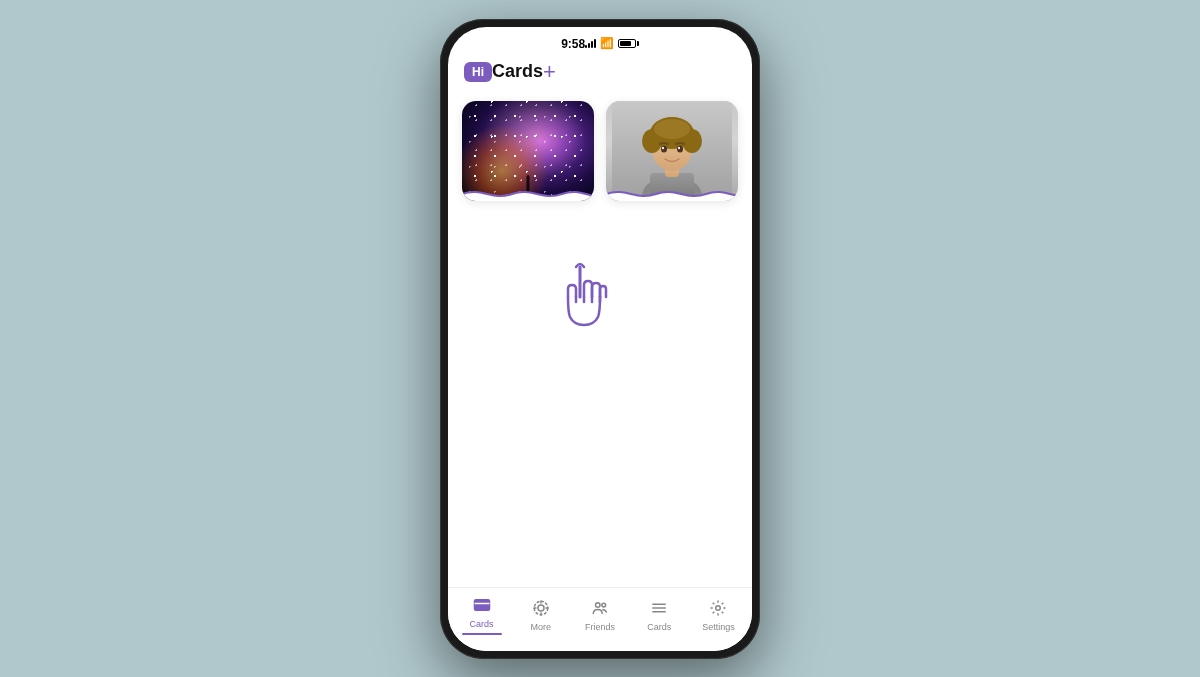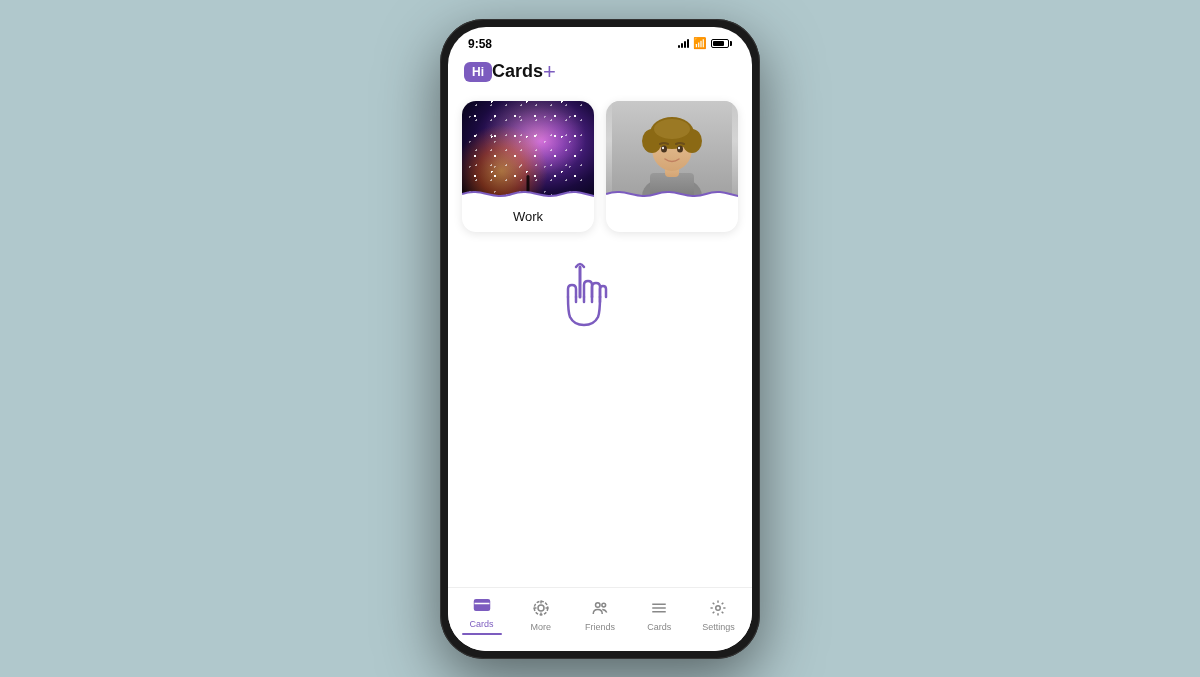--- a/index.html
+++ b/index.html
@@ -29,21 +29,21 @@
       border-radius: 38px;
       overflow: hidden;
       display: flex;
       flex-direction: column;
       position: relative;
     }
 
     
     .status-bar {
       display: flex;
-      justify-content: space-between;
+      justify-content: center;
       align-items: center;
       padding: 10px 20px 4px;
       font-size: 11px;
       font-weight: 600;
       color: #000;
       flex-shrink: 0;
     }
     .status-time { font-size: 12px; font-weight: 600; }
     .status-icons { display: flex; align-items: center; gap: 4px; font-size: 10px; }
 
@@ -298,21 +298,20 @@
       <div class="card-item">
         <div class="card-image-container">
           <div class="card-img-work">
             <div class="stars"></div>
           </div>
           <svg class="card-wave" viewBox="0 0 140 14" preserveAspectRatio="none" xmlns="http://www.w3.org/2000/svg">
             <path d="M0,7 C20,0 30,14 50,7 C70,0 80,14 100,7 C120,0 130,14 140,7 L140,14 L0,14 Z" fill="white"></path>
             <path d="M0,7 C20,0 30,14 50,7 C70,0 80,14 100,7 C120,0 130,14 140,7" fill="none" stroke="#7c5cbf" stroke-width="2"></path>
           </svg>
         </div>
-        <div class="card-label">Work</div>
       </div>
 
       <div class="card-item">
         <div class="card-image-container">
           <div class="card-img-friends">
 
             <svg width="100%" height="100%" viewBox="0 0 120 100" xmlns="http://www.w3.org/2000/svg">
 
               <defs>
                 <linearGradient id="bgGrad" x1="0" y1="0" x2="0" y2="1">

